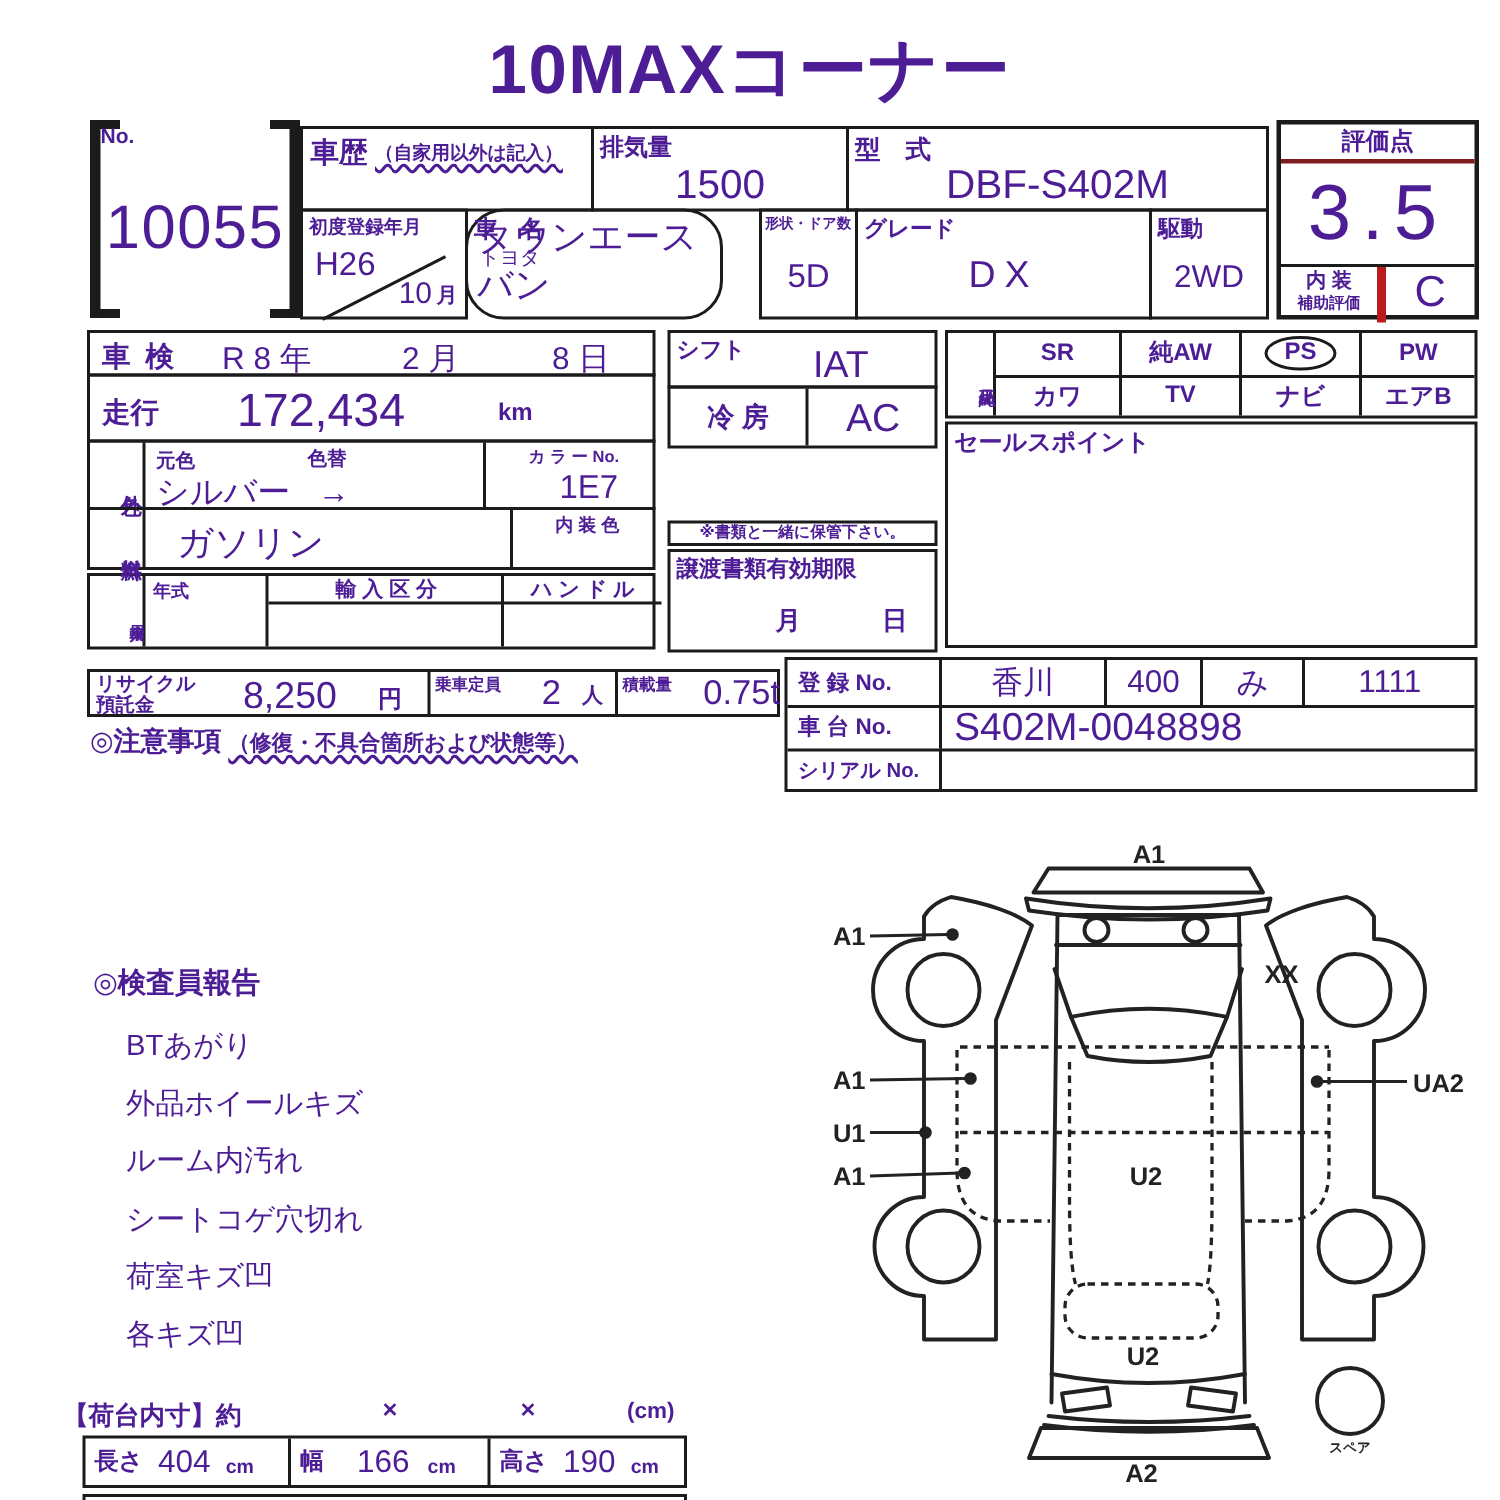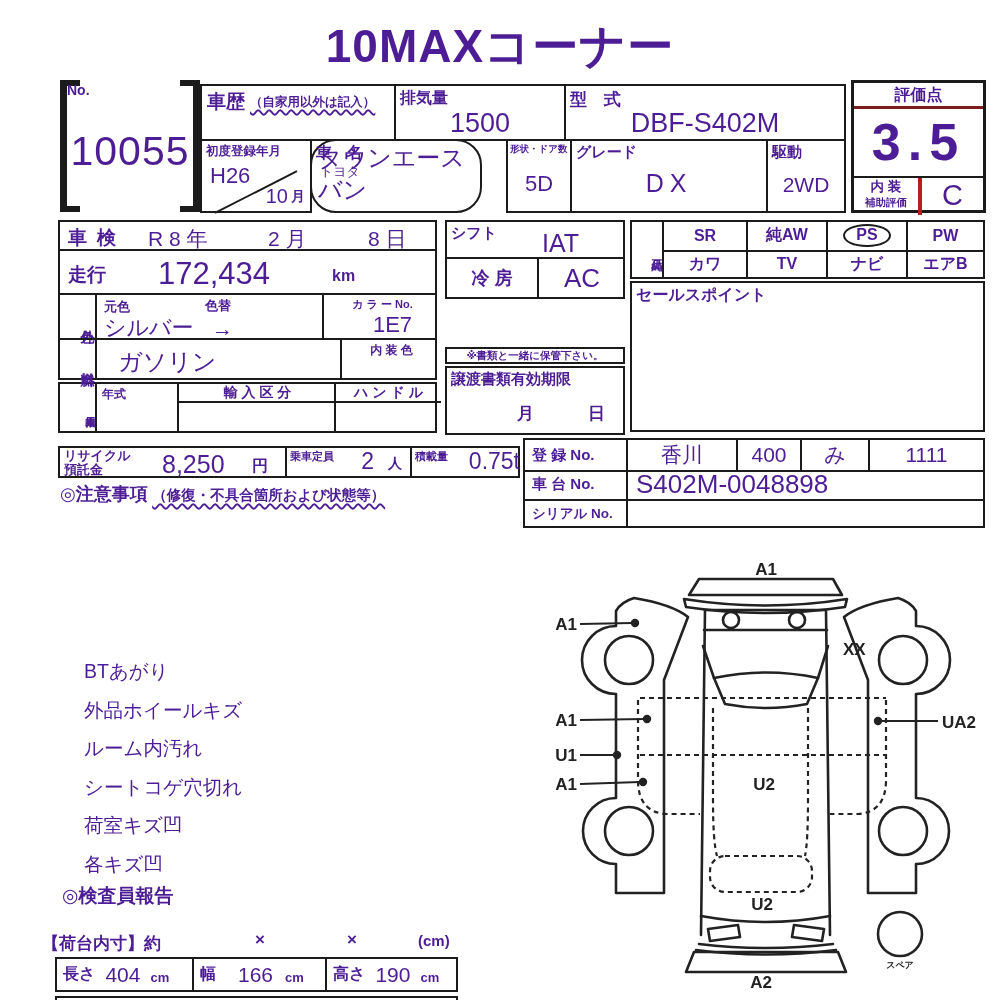--- a/index.html
+++ b/index.html
@@ -73,23 +73,23 @@
     <span class="cell-lbl" style="font-size:15px;">グレード</span>
     <div style="position:absolute;left:0;bottom:13px;width:100%;text-align:center;font-size:25px;letter-spacing:6px;">DX</div>
   </div>
   <div class="abs bx" style="left:766px;top:139px;width:80px;height:74px;">
     <span class="cell-lbl" style="font-size:15px;">駆動</span>
     <div style="position:absolute;left:0;bottom:14px;width:100%;text-align:center;font-size:21px;">2WD</div>
   </div>
 
   <div class="abs b3" style="left:851px;top:80px;width:135px;height:133px;">
     <div style="height:23px;border-bottom:3px solid #7f1d1d;text-align:center;font-size:16px;font-weight:bold;line-height:23px;">評価点</div>
-    <div style="height:67px;border-bottom:2px solid #1b1b1b;text-align:center;font-size:52px;font-weight:bold;line-height:66px;letter-spacing:7px;">3.5</div>
+    <div style="height:67px;border-bottom:2px solid #1b1b1b;text-align:center;font-size:52px;font-weight:normal;line-height:66px;letter-spacing:7px;">3.5</div>
     <div style="display:flex;height:37px;">
-      <div style="width:64px;border-right:4px solid #b91c1c;text-align:center;">
+      <div style="width:64px;border-right:6px solid #b91c1c;text-align:center;">
         <div style="font-size:13.5px;font-weight:bold;line-height:17px;">内 装</div>
         <div style="font-size:10.5px;font-weight:bold;line-height:14px;">補助評価</div>
       </div>
       <div style="flex:1;text-align:center;font-size:29px;line-height:35px;">C</div>
     </div>
   </div>
 
   <div class="abs bx" style="left:58px;top:220px;width:379px;height:31px;">
     <span style="position:absolute;left:8px;top:3px;font-size:19px;font-weight:bold;letter-spacing:10px;">車検</span>
     <span style="position:absolute;left:88px;top:3px;font-size:21px;">R 8 年</span>
@@ -199,29 +199,29 @@
       <div class="tlabel" style="font-size:15px;">車 台 No.</div>
       <div style="flex:1;display:flex;align-items:center;padding-left:8px;font-size:26px;">S402M-0048898</div>
     </div>
     <div class="trow" style="top:59px;height:29px;">
       <div class="tlabel" style="font-size:13.5px;">シリアル No.</div>
       <div style="flex:1;"></div>
     </div>
   </div>
 
   <div class="abs" style="left:62px;top:642px;">
+    <div style="font-size:19px;font-weight:bold;">◎検査員報告</div>
     <div style="margin:10px 0 0 22px;font-size:19.5px;line-height:38.5px;">
       <div>BTあがり</div>
       <div>外品ホイールキズ</div>
       <div>ルーム内汚れ</div>
       <div>シートコゲ穴切れ</div>
       <div>荷室キズ凹</div>
       <div>各キズ凹</div>
     </div>
-    <div style="font-size:19px;font-weight:bold;">◎検査員報告</div>
   </div>
 
   <span class="abs" style="left:42px;top:932px;font-size:17px;font-weight:bold;">【荷台内寸】約</span>
   <span class="abs" style="left:255px;top:930px;font-size:17px;font-weight:bold;">×</span>
   <span class="abs" style="left:347px;top:930px;font-size:17px;font-weight:bold;">×</span>
   <span class="abs" style="left:418px;top:932px;font-size:15px;font-weight:bold;">(cm)</span>
   <div class="abs bx" style="left:55px;top:957px;width:403px;height:35px;display:flex;">
     <div style="width:137px;border-right:2px solid #1b1b1b;display:flex;align-items:center;padding-left:6px;box-sizing:border-box;">
       <span style="font-size:16px;font-weight:bold;">長さ</span>
       <span style="font-size:21px;margin-left:10px;">404</span>

